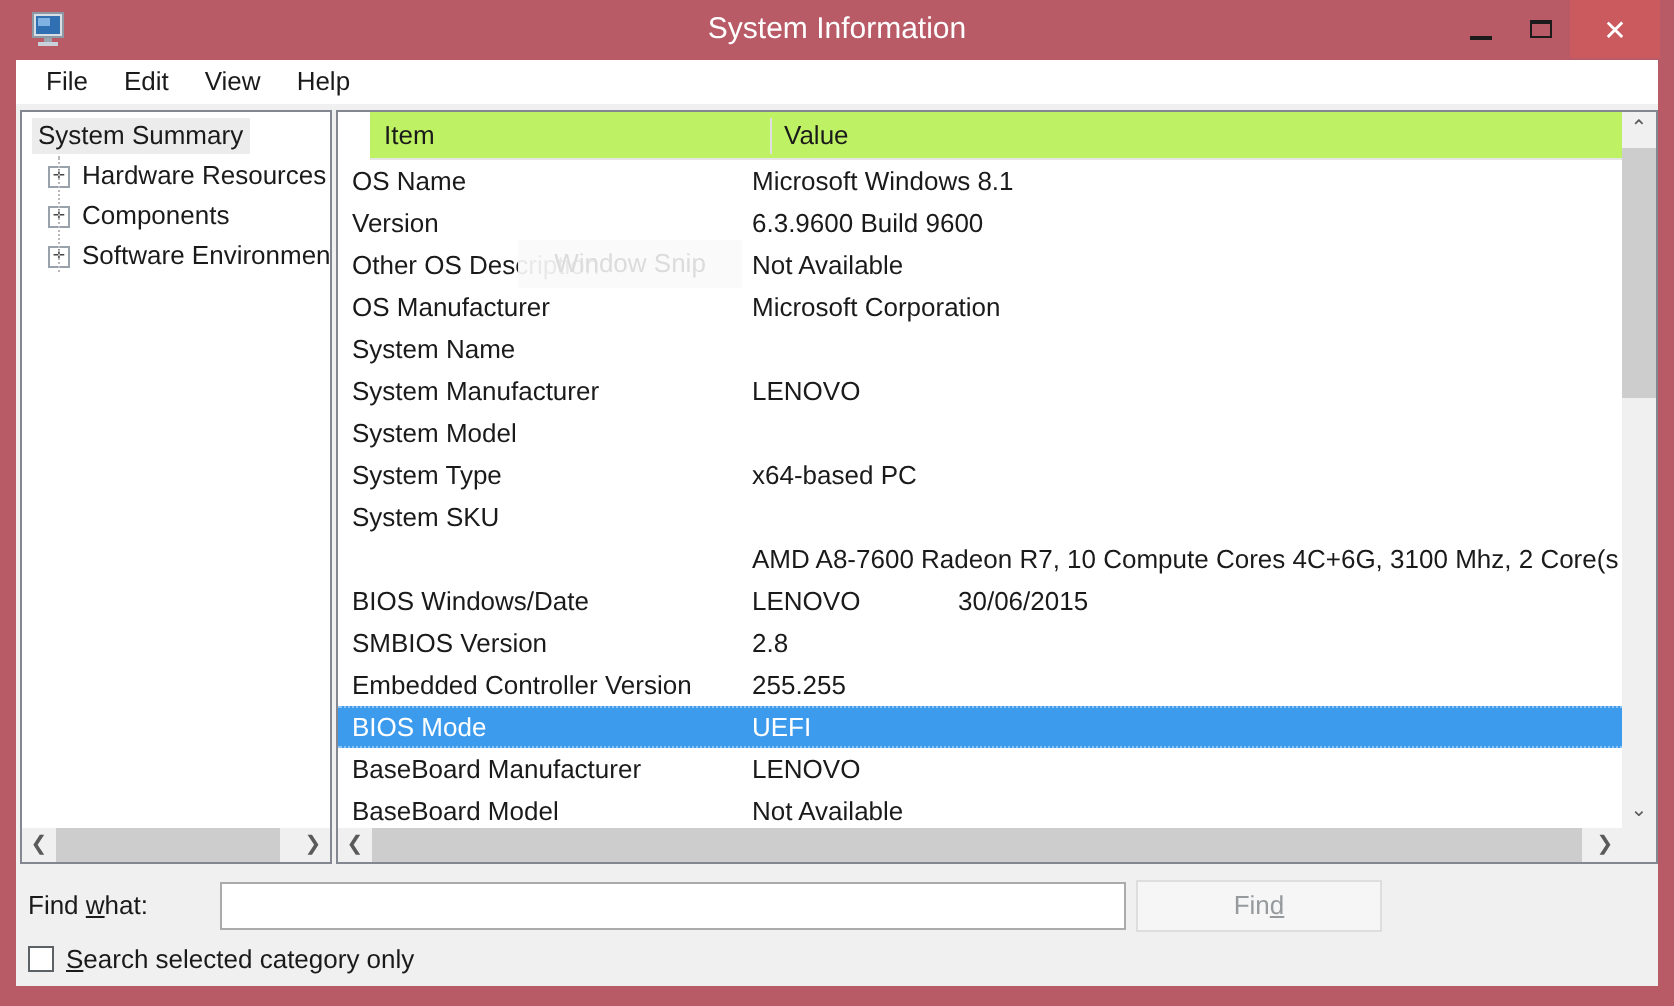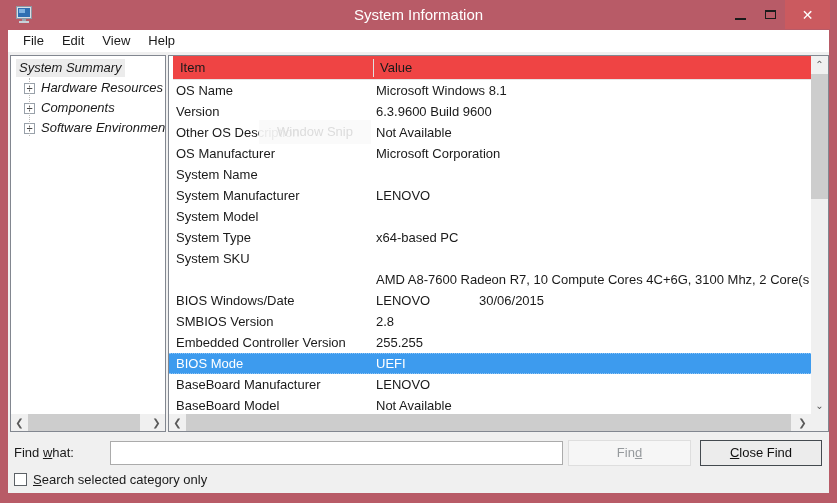--- a/index.html
+++ b/index.html
@@ -25,21 +25,21 @@
 
   
   .client { position:absolute; left:8px; top:30px; width:821px; height:463px; background:#f0f0f0; }
   .menubar { position:absolute; left:0; top:0; width:821px; height:22px; background:#ffffff; display:flex; align-items:center; padding-left:6px; }
   .menu-item { padding:0 9px; height:22px; line-height:22px; cursor:default; }
 
   .panel { position:absolute; top:25px; height:377px; background:#ffffff; border:1px solid #828790; }
 
   
   .tree-panel { left:2px; width:156px; overflow:hidden; }
-  .tree-items { position:absolute; left:0; top:2px; right:0; bottom:17px; overflow:hidden;font-style:italic; }
+  .tree-items { position:absolute; left:0; top:2px; right:0; bottom:17px; overflow:hidden; }
   .tree-item { position:relative; height:20px; line-height:20px; white-space:nowrap; }
   .tree-item .lbl { display:inline-block; padding:0 3px; height:18px; line-height:18px; }
   .tree-item.root { padding-left:5px; }
   .tree-item.root .lbl.sel { background:#ececec; }
   .tree-item.child { padding-left:27px; }
   .plusbox { position:absolute; left:13px; top:5px; width:11px; height:11px; background:#ffffff; border:1px solid #99a1aa; color:#444; font-size:11px; line-height:9px; text-align:center; }
   .tree-connector { position:absolute; left:18px; top:22px; height:58px; border-left:1px dotted #b9b9b9; }
 
   
   .sb { background:#f0f0f0; position:absolute; }
@@ -52,21 +52,21 @@
   .table-hscroll { left:0; right:17px; }
   .table-hscroll .sb-thumb { left:17px; right:20px; top:0; height:17px; }
   .table-hscroll .arr-r { right:0; }
   .vscroll { width:17px; top:0; bottom:17px; right:0; }
   .vscroll .sb-thumb { top:18px; height:125px; left:0; width:17px; }
   .vscroll .arr-dn { bottom:0; }
   .sb-corner { position:absolute; right:0; bottom:0; width:17px; height:17px; background:#f0f0f0; }
 
   
   .table-panel { left:160px; width:661px; overflow:hidden; }
-  .thead { position:absolute; left:4px; top:0; right:17px; height:24px; background:#ef4444; border-bottom:1px solid #e5e5e5; }
+  .thead { position:absolute; left:16px; top:0; right:17px; height:24px; background:#bef264; border-bottom:1px solid #e5e5e5; }
   .th-item { position:absolute; left:7px; top:0; height:24px; line-height:24px; }
   .th-value { position:absolute; left:207px; top:0; height:24px; line-height:24px; }
   .col-divider { position:absolute; left:200px; top:3px; height:18px; width:1px; background:#e0e0e0; }
   .rows { position:absolute; left:0; top:24px; right:17px; bottom:17px; overflow:hidden; }
   .trow { position:relative; height:21px; line-height:21px; white-space:nowrap; }
   .trow .c-item { position:absolute; left:7px; width:192px; overflow:hidden; }
   .trow .c-val { position:absolute; left:207px; right:2px; overflow:hidden; }
   .trow .v1 { display:inline-block; }
   .trow .v1.fixed { width:103px; }
   .trow.selected { background:#3d9bee; color:#ffffff; border-top:1px dotted #8ec4f5; border-bottom:1px dotted #8ec4f5; line-height:19px; }
@@ -214,21 +214,20 @@
         <div class="sb-arrow" style="left:0">❮</div>
         <div class="sb-thumb"></div>
         <div class="sb-arrow arr-r">❯</div>
       </div>
       <div class="sb-corner"></div>
     </div>
 
     <div class="find-label"><span>Find </span><u>w</u><span>hat:</span></div>
     <input class="find-input" type="text" value="" style="">
     <div class="btn btn-find"><span>Fin</span><u>d</u><span></span></div>
-    <div class="btn btn-closefind"><span></span><u>C</u><span>lose Find</span></div>
 
     <div class="checkrow-item check1">
       <div class="checkbox"></div>
       <span><span></span><u>S</u><span>earch selected category only</span></span>
     </div>
 
   </div>
 </div>
 
 </body></html>

